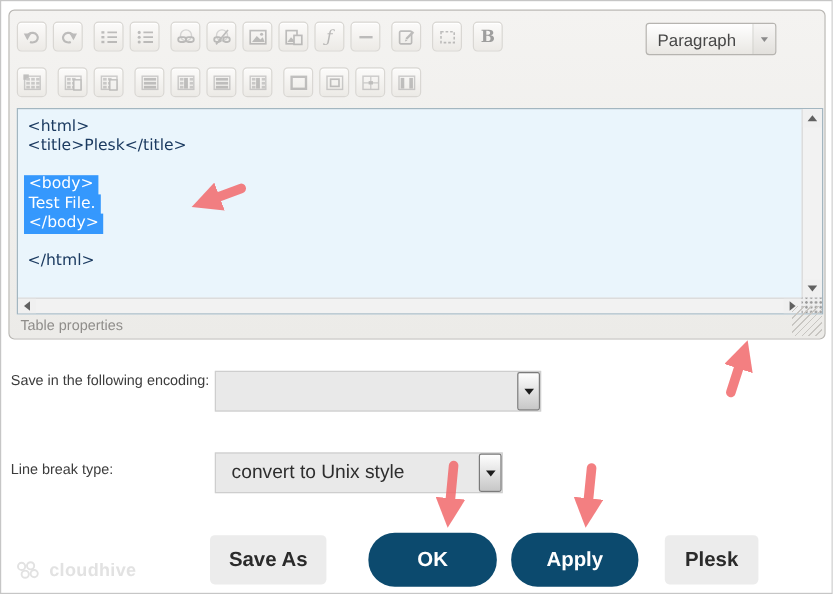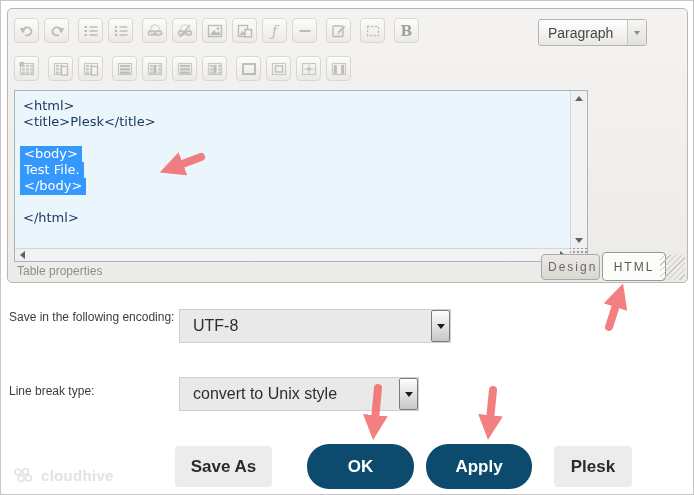--- a/index.html
+++ b/index.html
@@ -38,21 +38,21 @@
   .mini-select .arr{
     width:19px;align-self:stretch;border-left:1px solid #c6c4c0;
     background:linear-gradient(#f7f6f5,#e2e0dc);
     display:flex;align-items:center;justify-content:center;border-radius:0 2px 2px 0;
   }
   .tri-down-sm{width:0;height:0;border:3.5px solid transparent;border-top:4.5px solid #8b8b8b;margin-top:4px;}
   .style-select{left:426px;top:10px;width:98px;}
   .para-select{left:530px;top:10px;width:109px;}
   
   .code-wrap{
-    position:absolute;left:6px;top:81px;width:574px;height:172px;
+    position:absolute;left:6px;top:81px;width:672px;height:172px;
     border:1px solid #a3b6c0;background:#eaf5fc;
   }
   .code-content{
     position:absolute;left:0;top:0;right:17px;bottom:13px;overflow:hidden;
     padding:7px 0 0 8px;font-family:"DejaVu Sans",sans-serif;
     font-size:13px;line-height:16px;color:#1b3a60;white-space:pre;
   }
   .code-line{height:16px;}
   .code-line .sel{
     display:inline-block;background:#3598fd;color:#fff;
@@ -433,29 +433,26 @@
           </span>
         <span class="sb-btn sb-right" data-name="scroll-right-button">
             <span class="tri-right" data-name="scroll-right-icon"></span>
           </span>
       </div>
       <div class="sb-corner" data-name="textarea-resize-grip"></div>
     </div>
 
     <div class="status-text" data-name="status-bar-text">Table properties</div>
     <div class="view-tabs" data-name="view-tabs">
-        <button data-name="tab-design">Design</button>
-        <button data-name="tab-html">HTML</button>
       </div>
     <div class="grip" data-name="editor-resize-grip"></div>
   </div>
 
   <div class="form-label lbl-encoding" data-name="encoding-label">Save in the following encoding:</div>
   <div class="big-select sel-encoding" data-name="encoding-select">
-    <span class="val" data-name="encoding-select-value">UTF-8</span>
     <span class="btn" data-name="dropdown-arrow-button">
         <span class="tri-down-form" data-name="chevron-down-icon"></span>
       </span>
   </div>
 
   <div class="form-label lbl-linebreak" data-name="line-break-label">Line break type:</div>
   <div class="big-select sel-linebreak" data-name="line-break-select">
     <span class="val" data-name="line-break-select-value">convert to Unix style</span>
     <span class="btn" data-name="dropdown-arrow-button">
         <span class="tri-down-form" data-name="chevron-down-icon"></span>

